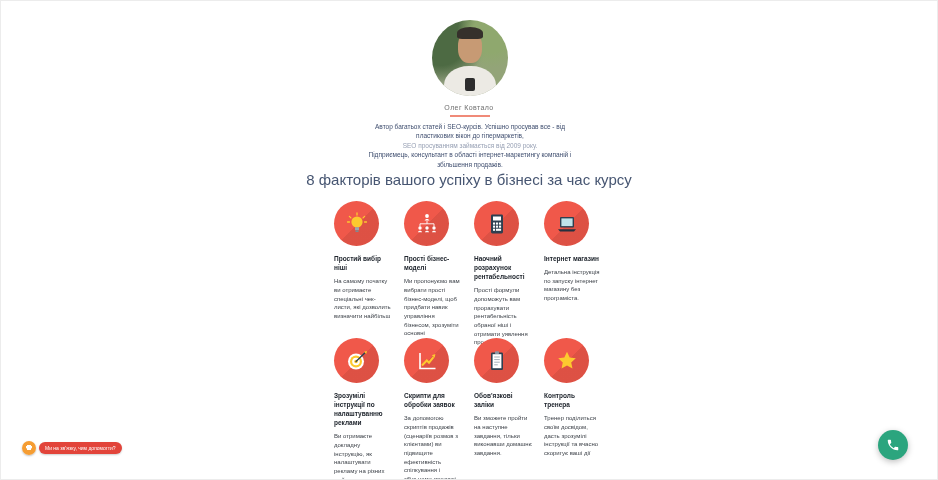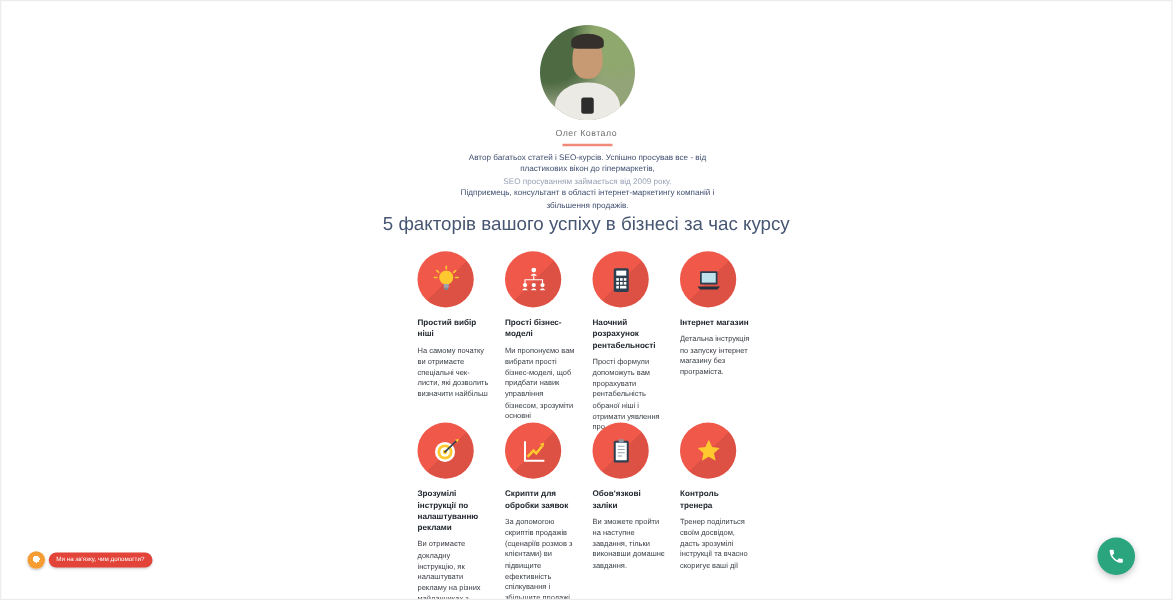--- a/index.html
+++ b/index.html
@@ -74,21 +74,21 @@
   <div class="name-divider"></div>
 
   <div class="bio">
     <div>Автор багатьох статей і SEO-курсів. Успішно просував все - від</div>
     <div>пластикових вікон до гіпермаркетів,</div>
     <div class="light">SEO просуванням займається від 2009 року.</div>
     <div>Підприємець, консультант в області інтернет-маркетингу компаній і</div>
     <div>збільшення продажів.</div>
   </div>
 
-  <div class="heading">5 факторів вашого успіху в бізнесі за час курсу</div>
+  <div class="heading">8 факторів вашого успіху в бізнесі за час курсу</div>
 
   <div class="row row1">
 
     <div class="card">
       <div class="ic">
         <svg viewBox="0 0 24 24">
           <path d="M12 1v2M4.4 4.4l1.5 1.5M19.6 4.4l-1.5 1.5M2.5 10h2M19.5 10h2" stroke="#fdc92f" stroke-width="1.3" stroke-linecap="round"></path>
           <circle cx="12" cy="10" r="5.6" fill="#fdc92f"></circle>
           <rect x="10" y="15.2" width="4" height="3" fill="#9aa7b0"></rect>
           <rect x="10.5" y="18.4" width="3" height="1.6" fill="#7d8a93"></rect>

